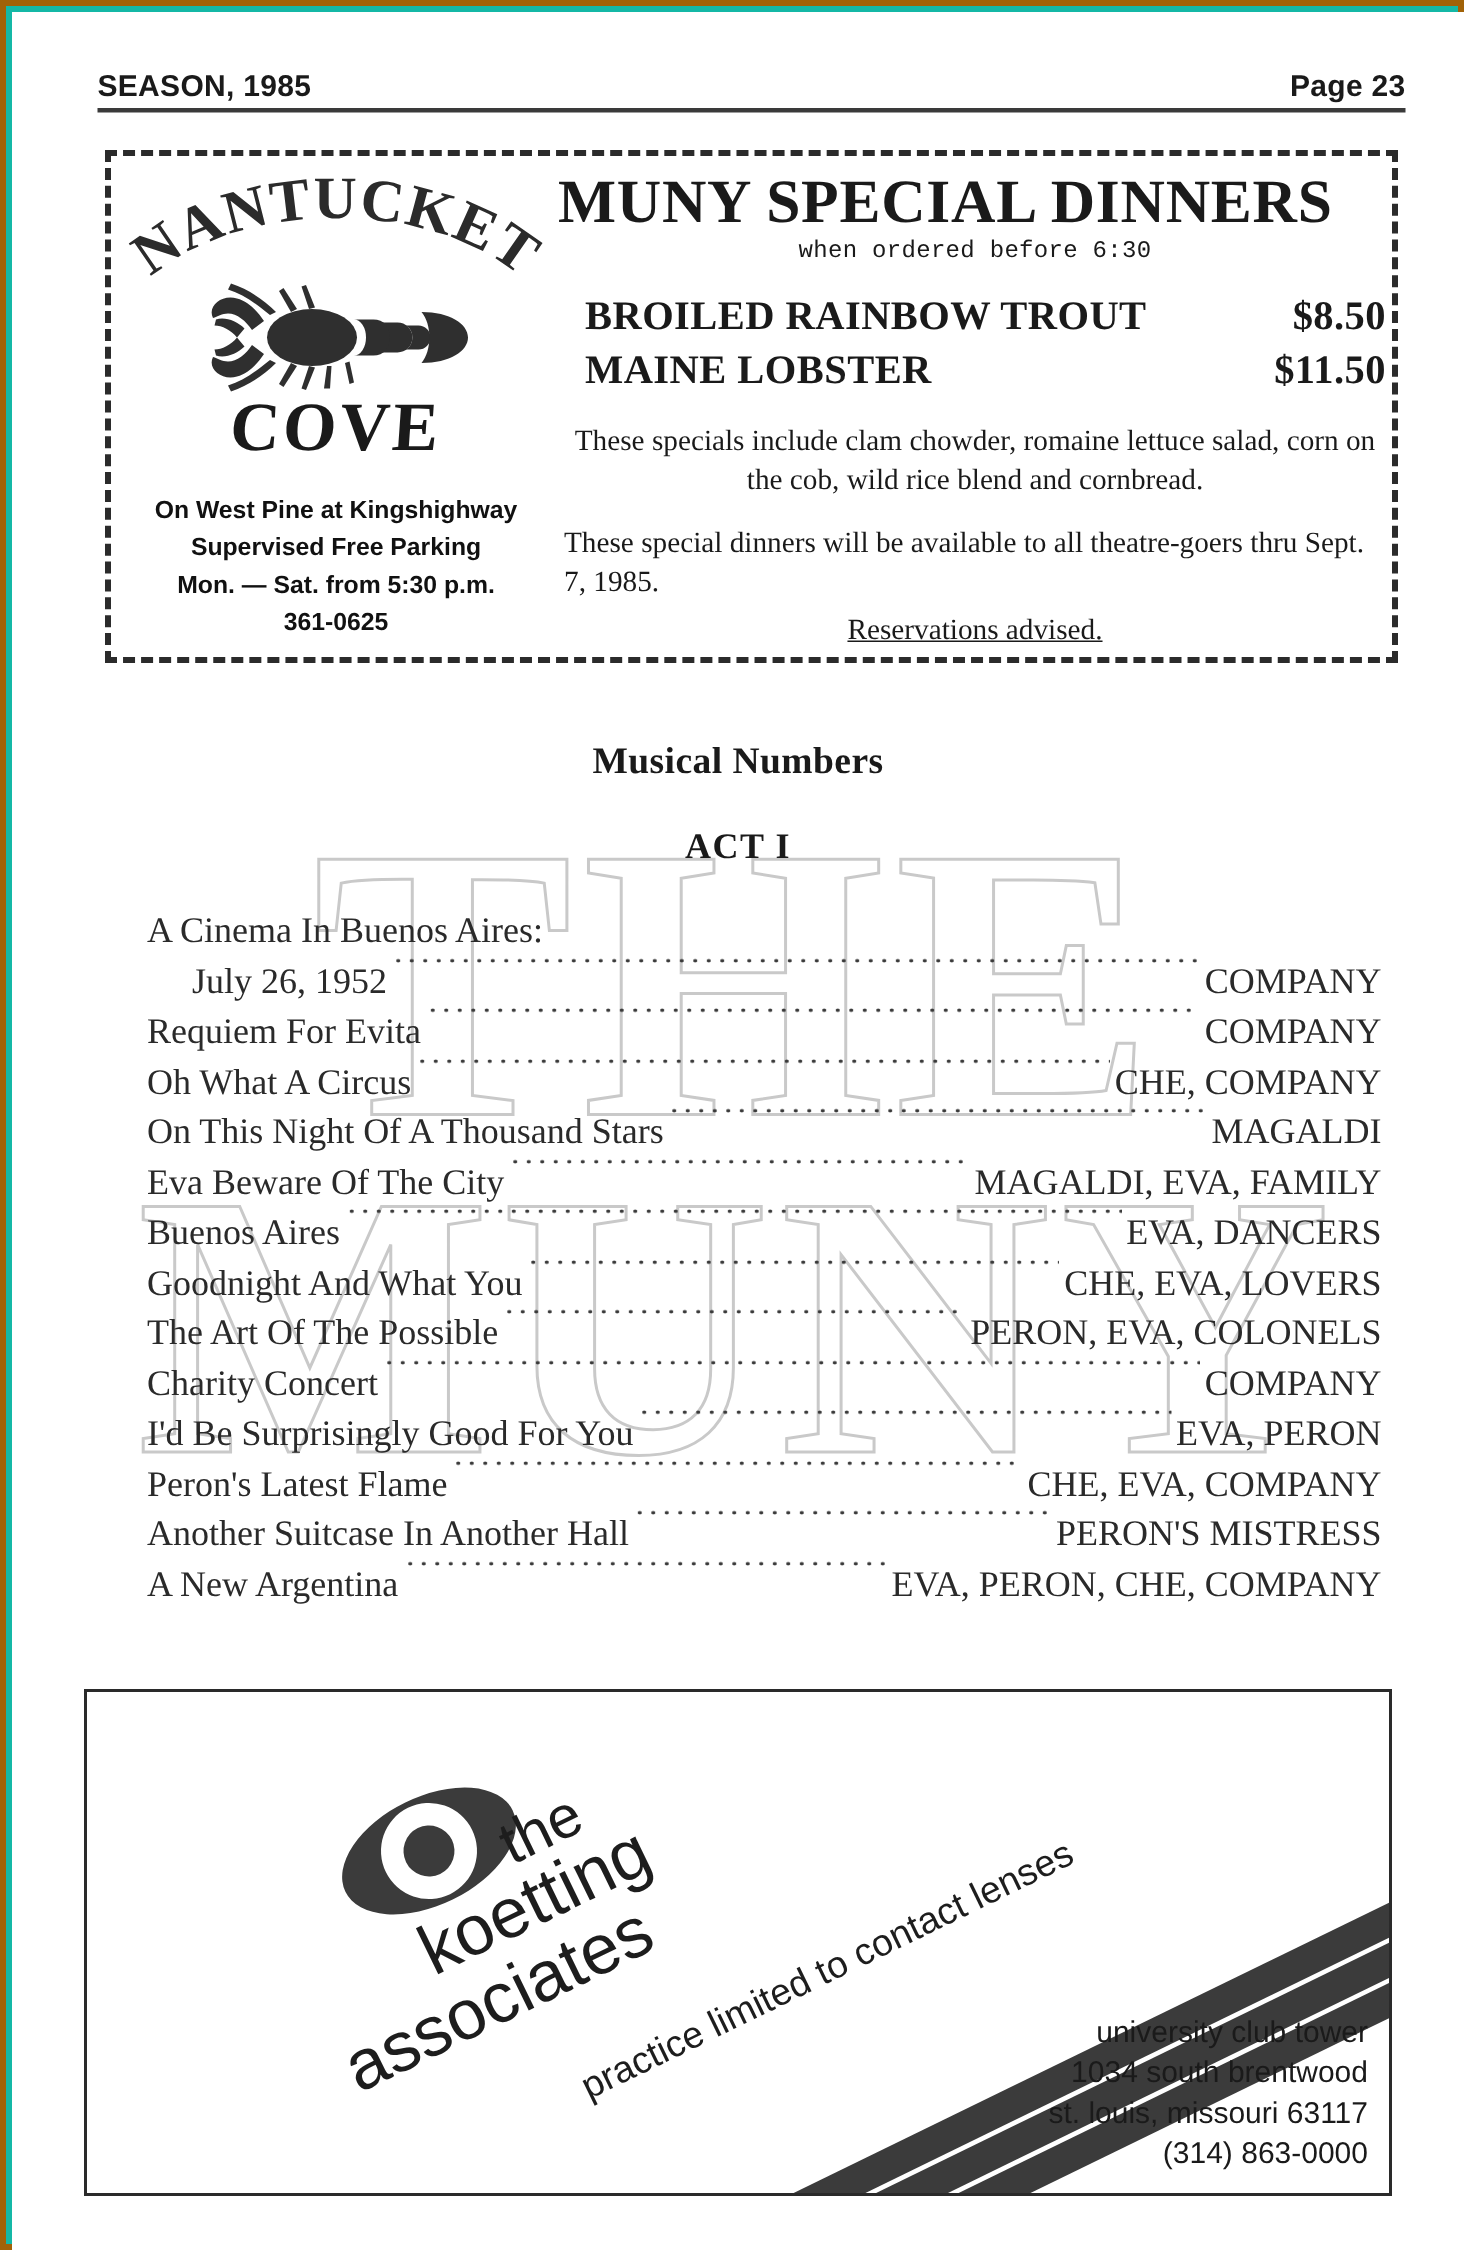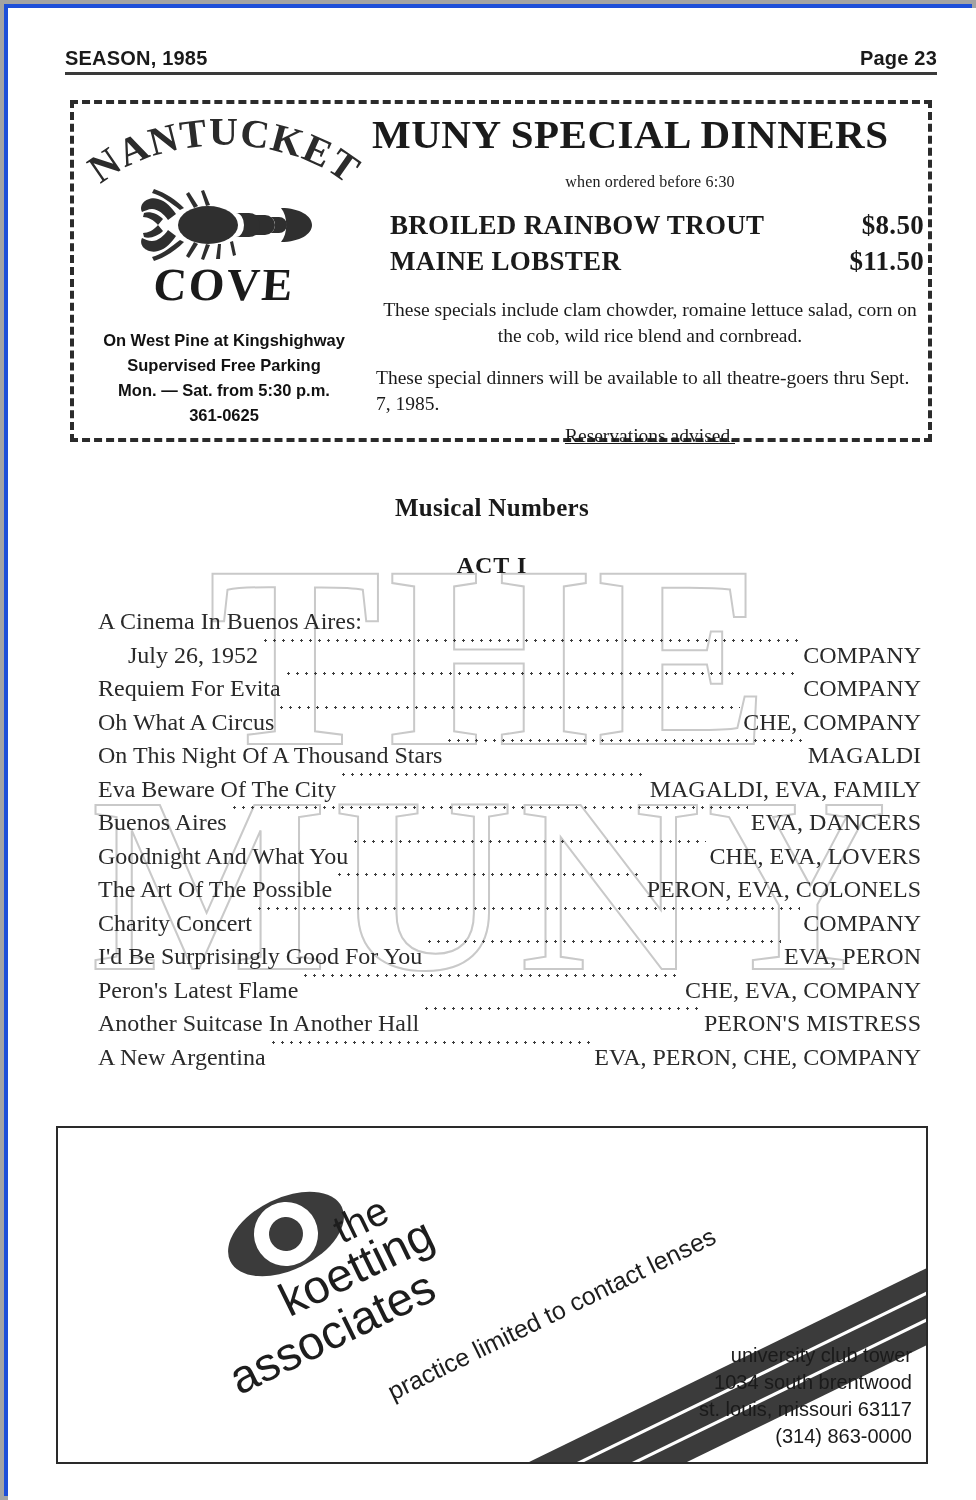--- a/index.html
+++ b/index.html
@@ -2,21 +2,21 @@
 <html><head>
 <meta charset="utf-8">
 <style>
   html,body{margin:0;padding:0;background:#ffffff;}
   body{
     width:976px;height:1500px;position:relative;overflow:hidden;
     font-family:"Liberation Serif",serif;color:#1a1a1a;
   }
   .page-frame{
     position:absolute;left:0;top:0;width:976px;height:1500px;
-    border:4px solid #a3a3a3;box-sizing:border-box;background:#1d4ed8;
+    border:4px solid #a16207;box-sizing:border-box;background:#14b8a6;
   }
   .sheet{
     position:absolute;left:4px;top:4px;width:968px;height:1492px;
     background:#fff;
   }
 
   
   .hdr{
     position:absolute;left:57px;top:28px;width:872px;height:34px;
     display:flex;align-items:flex-end;justify-content:space-between;
@@ -55,21 +55,21 @@
     font-size:16.5px;font-weight:700;line-height:25px;color:#111;
   }
   .ad-top-right{
     position:absolute;left:298px;top:8px;width:556px;
   }
   .mny-title{
     text-align:left;font-size:41px;font-weight:700;letter-spacing:.5px;
     line-height:44px;white-space:nowrap;
   }
   .mny-sub{
-    text-align:center;font-size:16px;margin-top:17px;letter-spacing:.2px;
+    text-align:center;font-size:16px;margin-top:2px;letter-spacing:.2px;font-family:Liberation Mono, monospace;
   }
   .dinner-row{
     display:flex;justify-content:space-between;align-items:baseline;
     font-size:27px;font-weight:700;letter-spacing:.3px;
     padding:0 4px 0 18px;line-height:36px;
   }
   .dinner-rows{margin-top:16px;}
   .spec-para{
     font-size:19.5px;line-height:26px;text-align:center;margin:18px 8px 0 8px;
   }

